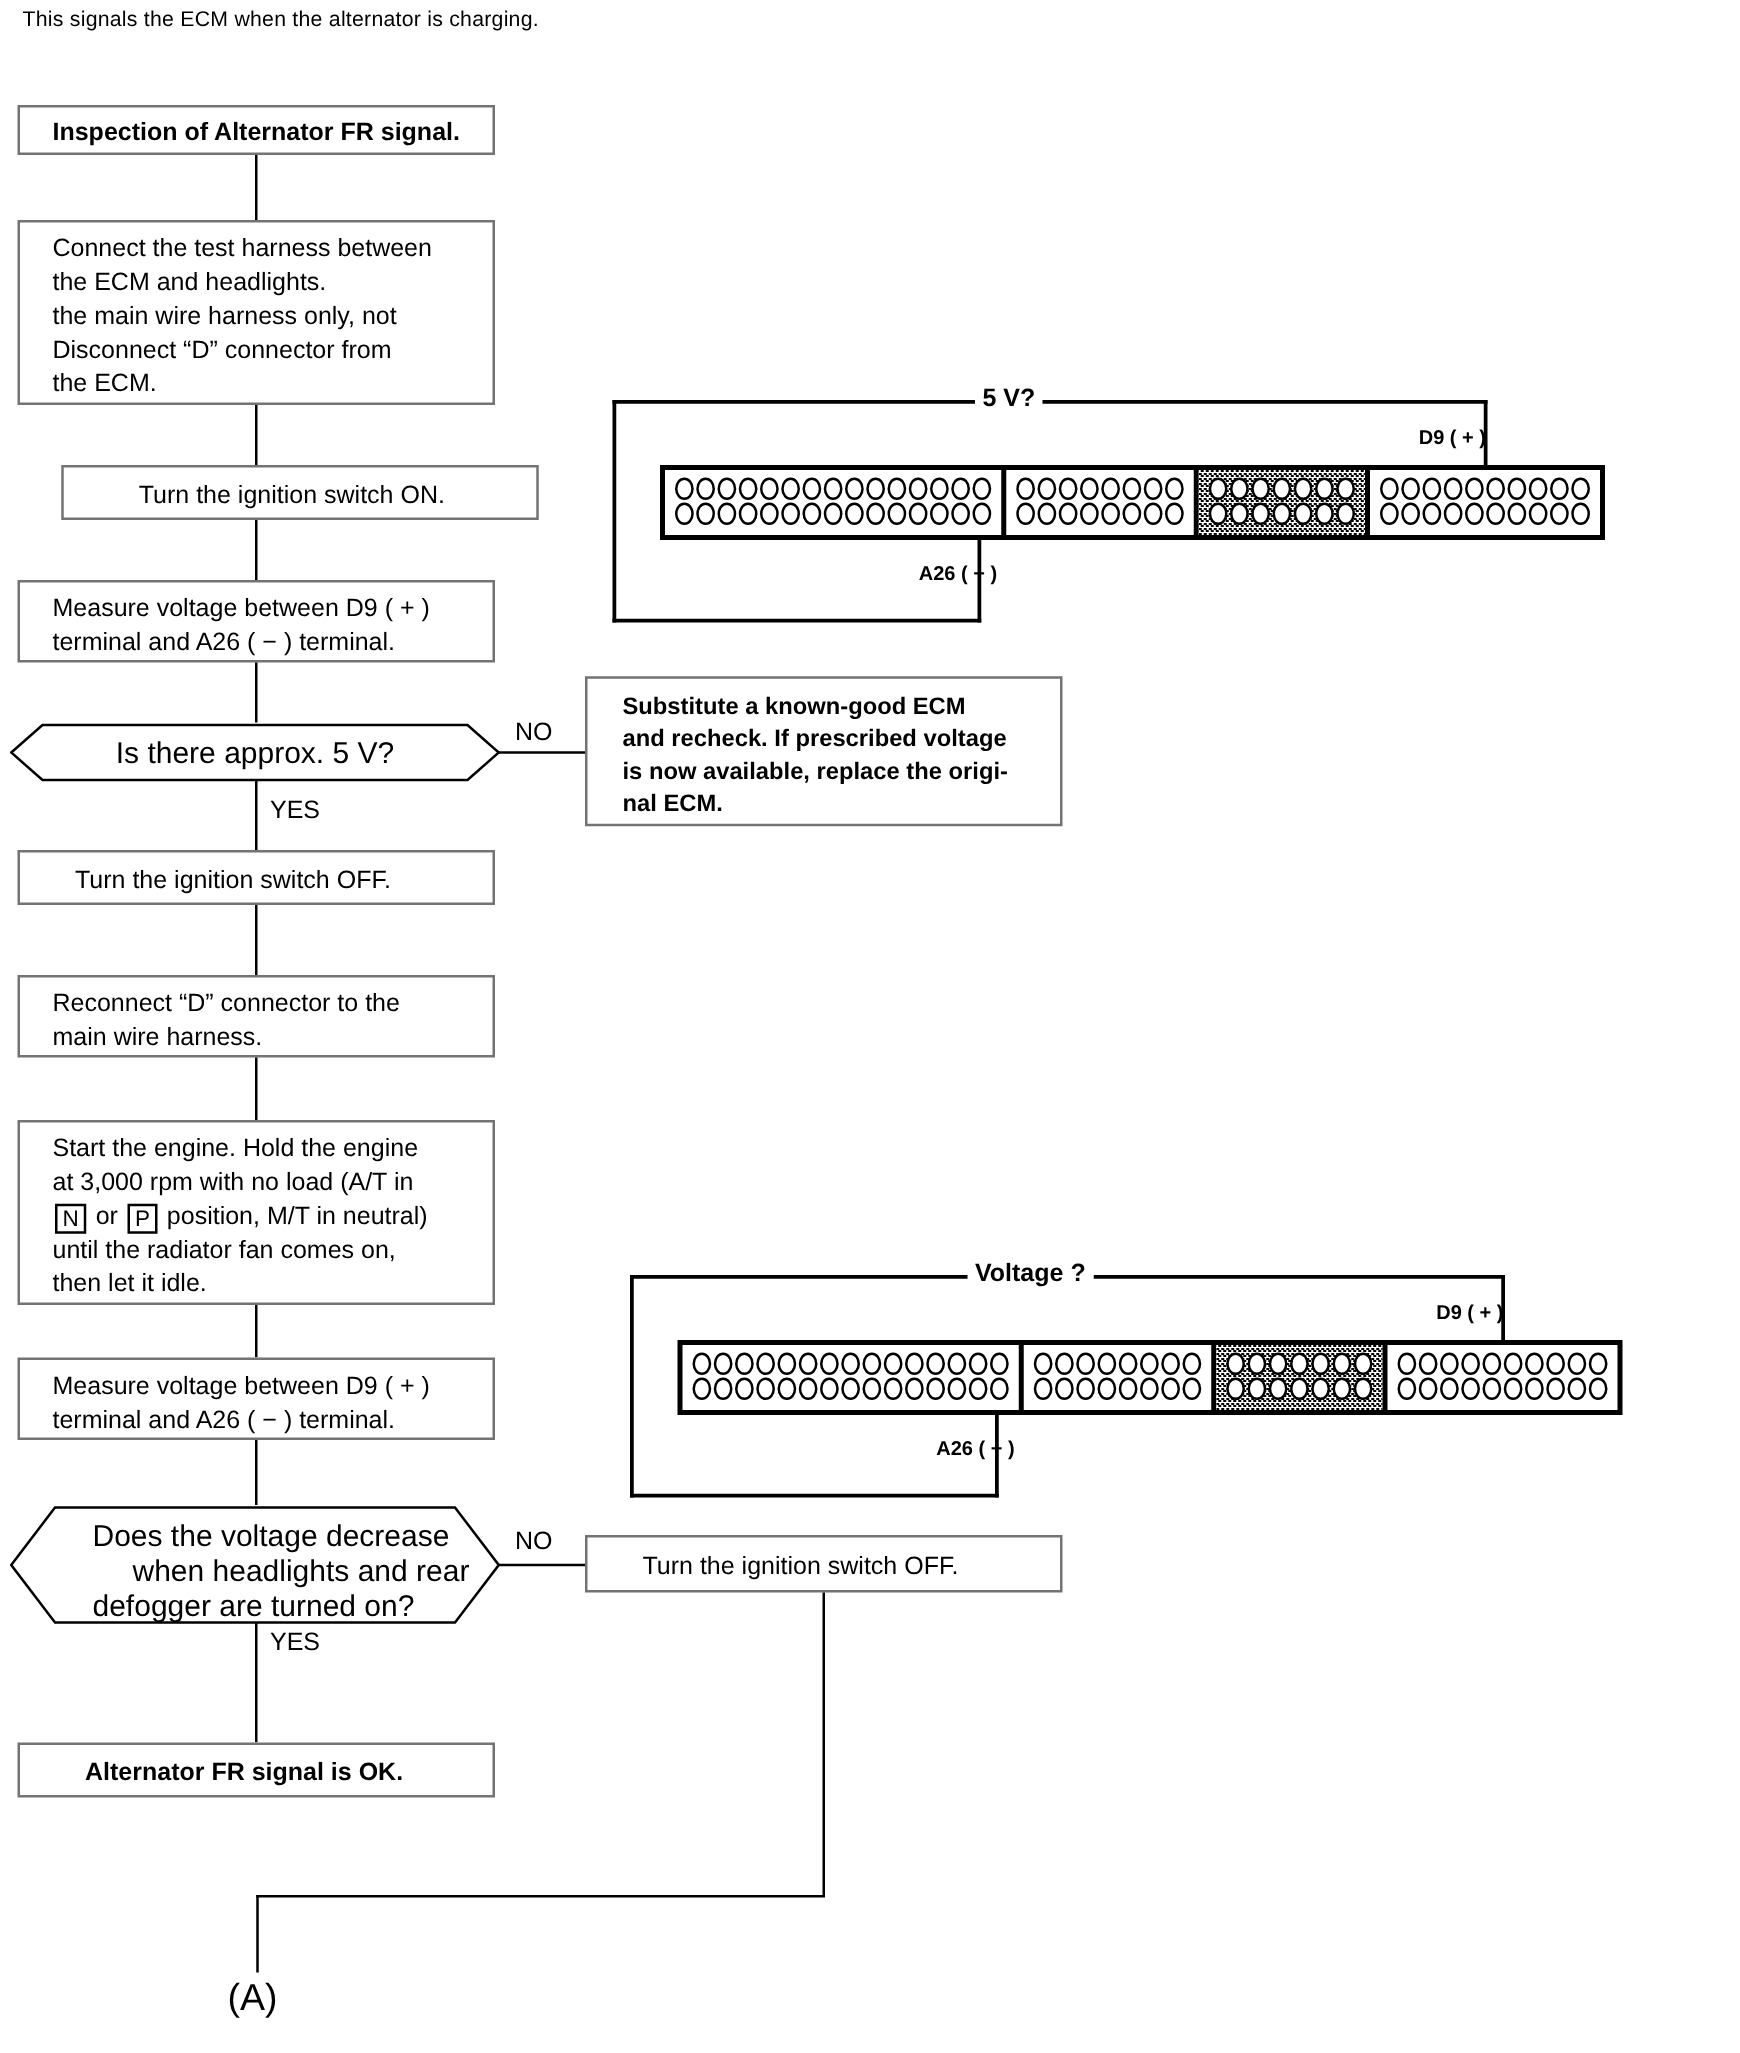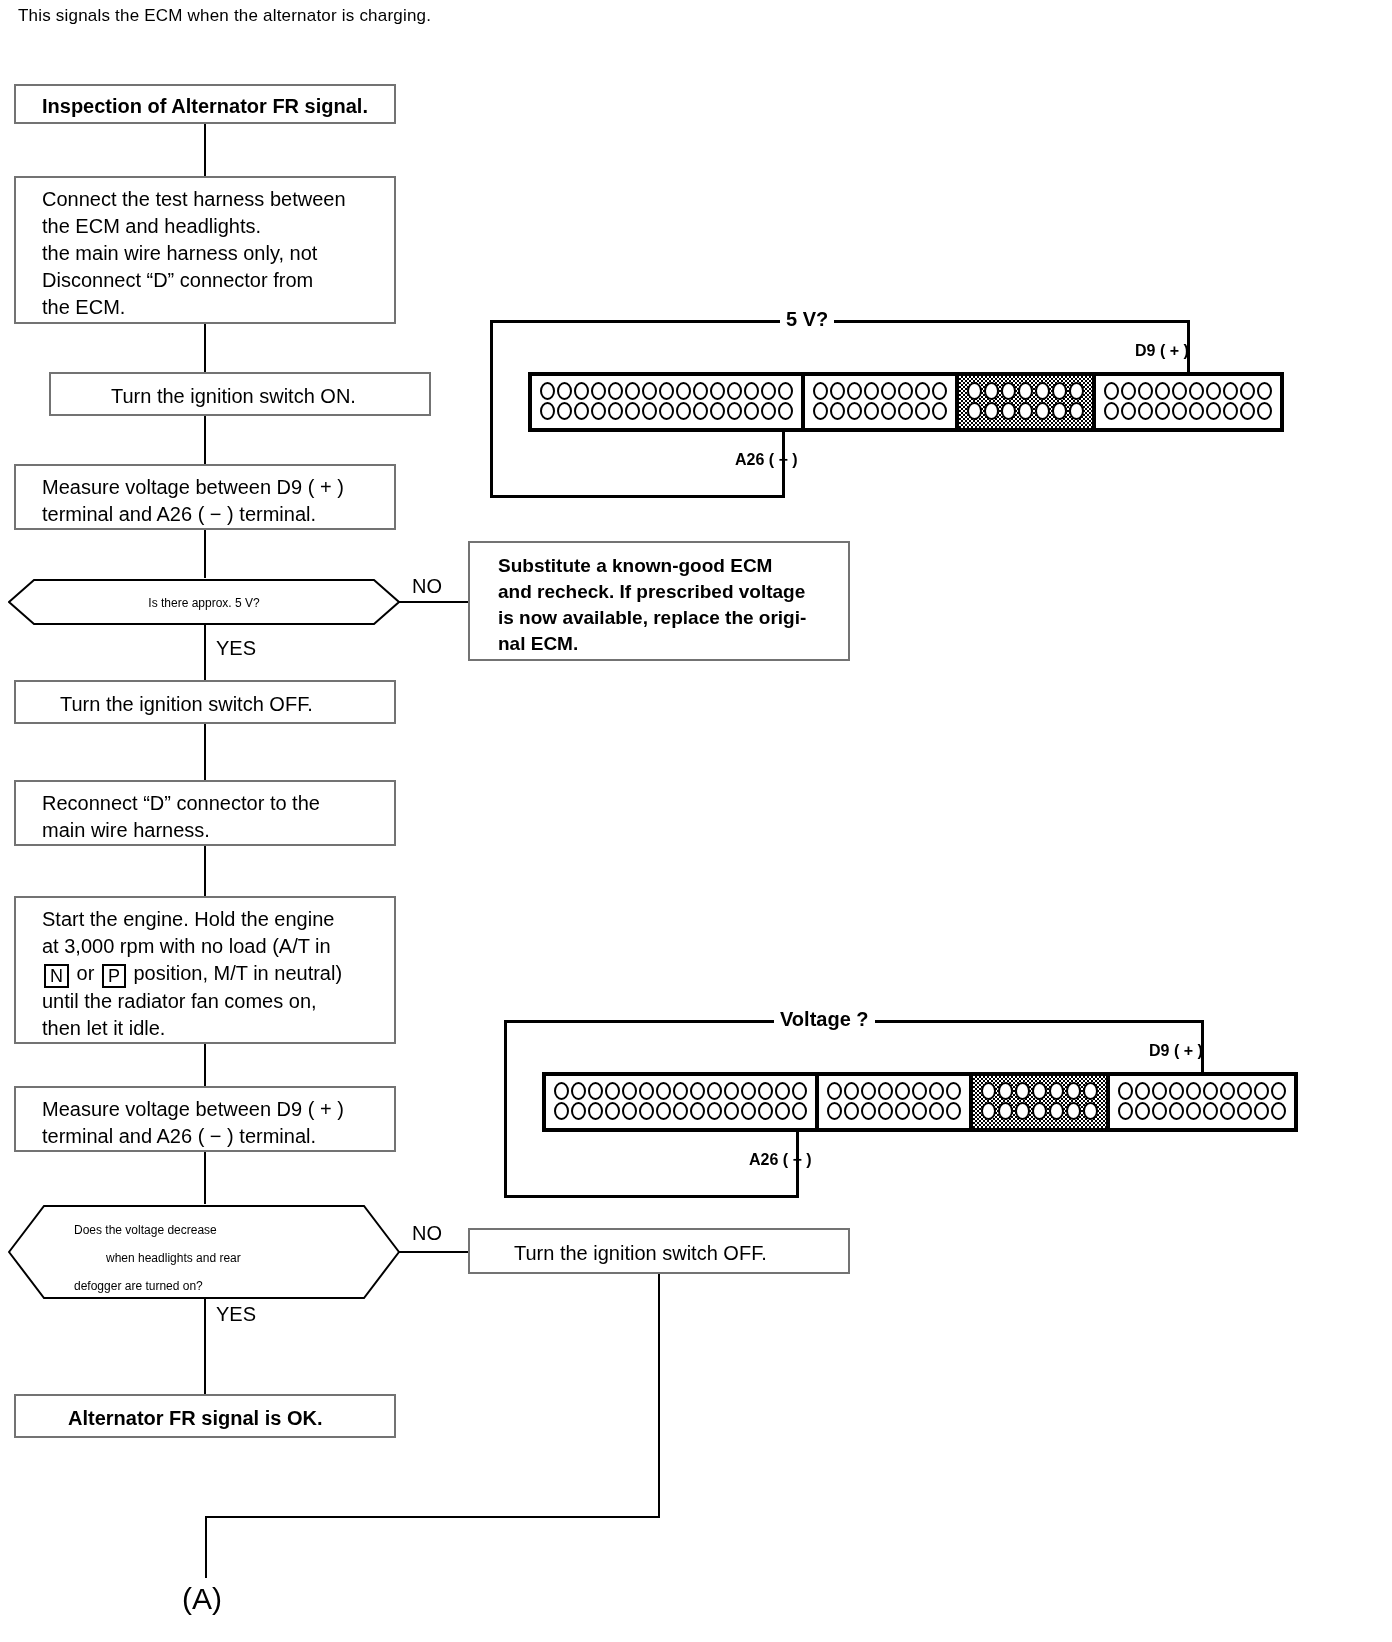--- a/index.html
+++ b/index.html
@@ -9,21 +9,21 @@
   
   #intro{left:18px;top:6px;font-size:17px;letter-spacing:.2px;white-space:nowrap;}
   
   .pbox{box-sizing:border-box;border:2px solid #737373;background:#fff;
         font-size:20px;line-height:27px;padding:8px 12px 8px 26px;}
   .pbox.bold{font-weight:bold;}
   .pbox .pad{display:block;}
   
   .hex{position:absolute;}
   .hex .label{position:absolute;left:70px;top:0;width:100%;
-              font-size:12px;line-height:28px;}
+              font-size:24px;line-height:28px;}
   
   .vline{background:#000;width:2px;}
   .hline{background:#000;height:2px;}
   .vline3{background:#000;width:3px;}
   .hline3{background:#000;height:3px;}
   
   .flag{font-size:20px;}
   
   .conn-wrap{position:absolute;}
   .conn-body{display:flex;border:4px solid #000;background:#fff;box-sizing:border-box;}

